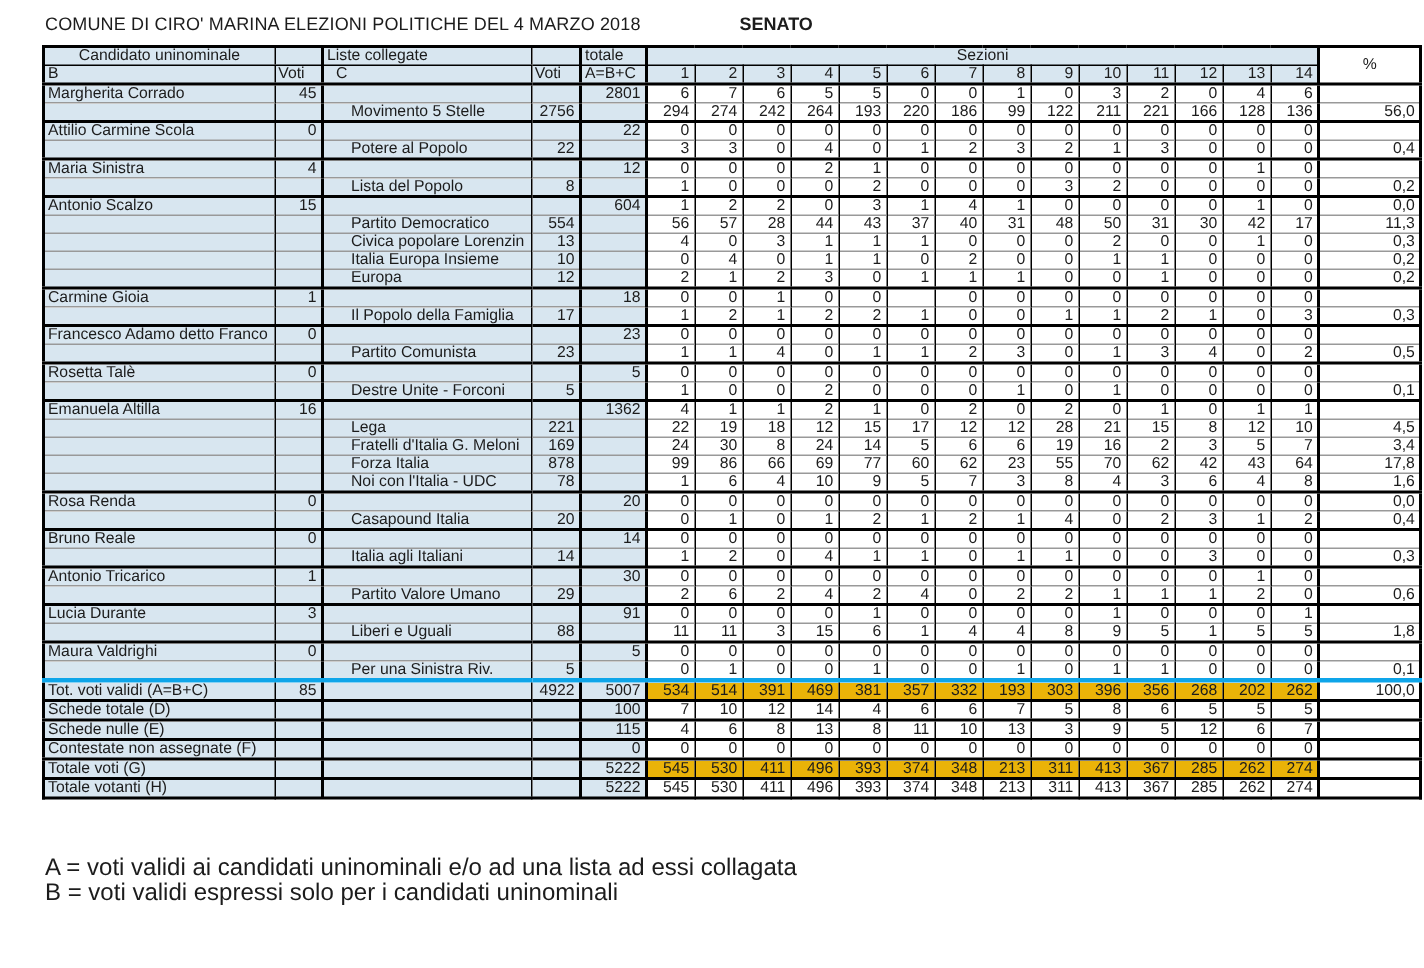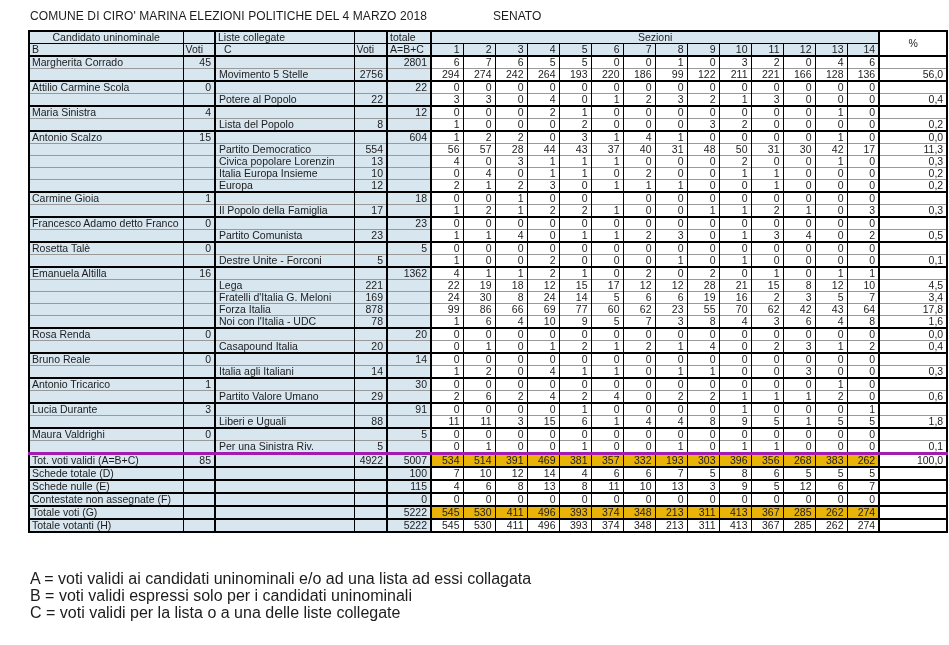--- a/index.html
+++ b/index.html
@@ -1,40 +1,40 @@
 <!DOCTYPE html>
 <html><head>
 <meta charset="utf-8">
 <style>
   html,body{margin:0;padding:0;background:#fff;}
   .page{position:relative;width:949px;height:644px;background:#ffffff;
         font-family:"Liberation Sans",sans-serif;color:#1c1c1c;overflow:hidden;}
   .title{position:absolute;top:9px;left:30px;font-size:12px;letter-spacing:0.1px;}
-  .subtitle{position:absolute;top:9px;left:493px;font-size:12px;}
+  .subtitle{position:absolute;top:9px;left:493px;font-size:12px;font-weight:bold;}
   table.res{position:absolute;top:30px;left:28px;width:918px;border-collapse:collapse;
         table-layout:fixed;font-size:10.5px;}
   table.res{border:2px solid #000;}
   th,td{height:11px;line-height:11px;padding:0 2px;overflow:hidden;white-space:nowrap;
         border-left:1px solid #000;font-weight:normal;}
   th{background:#d8e6f0;}
   .bl2{border-left-width:2px;}
   .num{text-align:right;padding-right:3px;}
   .ctr{text-align:center;}
   .lft{text-align:left;}
   thead tr.h1 th{border-bottom:1px solid #000;}
   thead tr.h2 th{border-bottom:2px solid #000;}
   th.pcth{background:#ffffff;border-bottom:2px solid #000;}
   td.bname,td.bv,td.cname,td.cv,td.tot{background:#d8e6f0;}
   td.sec,td.pct{background:#ffffff;}
   tr.sh td.sec{background:#eab308;}
   tbody tr.list td{border-top:1px solid #999;}
   tbody tr.cand td{border-top:2px solid #000;}
   tbody tr.sum td{border-top:2px solid #000;}
-  tbody tr.sum1 td{border-top:3px solid #a21caf;}
-  td.cname{padding-left:3px;}
+  tbody tr.sum1 td{border-top:3px solid #0ea5e9;}
+  td.cname{padding-left:18px;}
   .notes{position:absolute;left:30px;top:570px;font-size:16px;line-height:17px;}
 </style>
 </head>
 <body>
 
 <div class="page">
   <div class="title">COMUNE DI CIRO' MARINA ELEZIONI POLITICHE DEL 4 MARZO 2018</div>
   <div class="subtitle">SENATO</div>
 
   <table class="res">
@@ -808,21 +808,21 @@
           <td class="sec num">391</td>
           <td class="sec num">469</td>
           <td class="sec num">381</td>
           <td class="sec num">357</td>
           <td class="sec num">332</td>
           <td class="sec num">193</td>
           <td class="sec num">303</td>
           <td class="sec num">396</td>
           <td class="sec num">356</td>
           <td class="sec num">268</td>
-          <td class="sec num">383</td>
+          <td class="sec num">202</td>
           <td class="sec num">262</td>
           <td class="pct num bl2">100,0</td>
         </tr>
         <tr class="sum">
           <td class="bname lft">Schede totale (D)</td>
           <td class="bv num"></td>
           <td class="cname lft bl2"></td>
           <td class="cv num"></td>
           <td class="tot num bl2">100</td>
           <td class="sec num bl2">7</td>
@@ -928,15 +928,14 @@
           <td class="sec num">262</td>
           <td class="sec num">274</td>
           <td class="pct num bl2"></td>
         </tr>
       </tbody>
   </table>
 
   <div class="notes">
     <div>A = voti validi ai candidati uninominali e/o ad una lista ad essi collagata</div>
     <div>B = voti validi espressi solo per i candidati uninominali</div>
-    <div>C = voti validi per la lista o a una delle liste collegate</div>
   </div>
 </div>
 
 </body></html>

